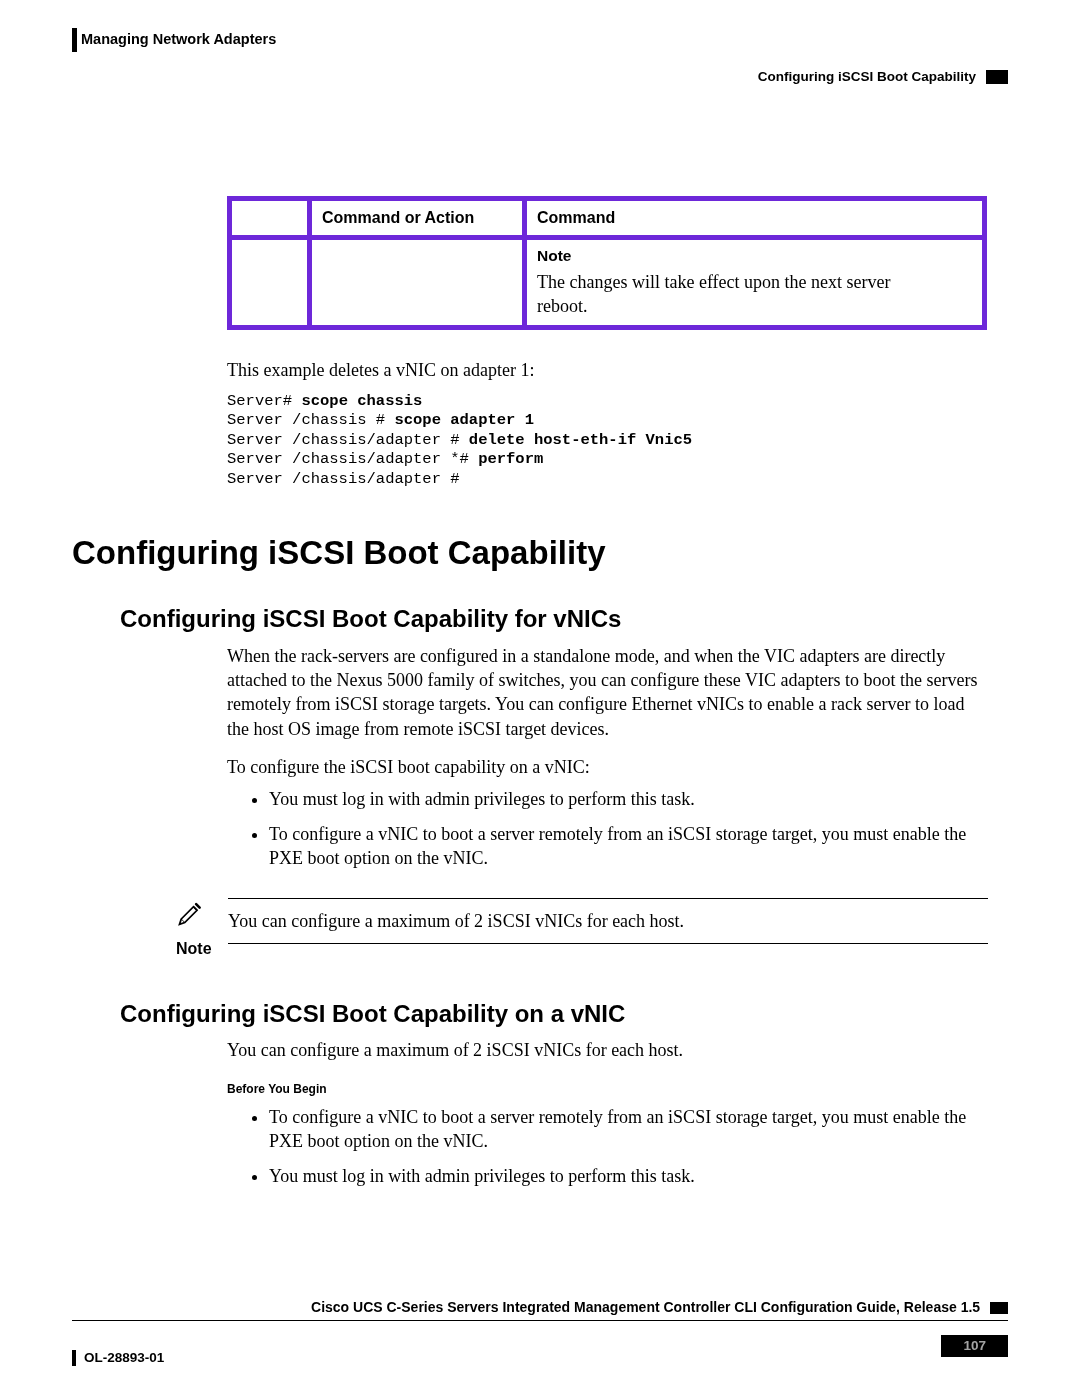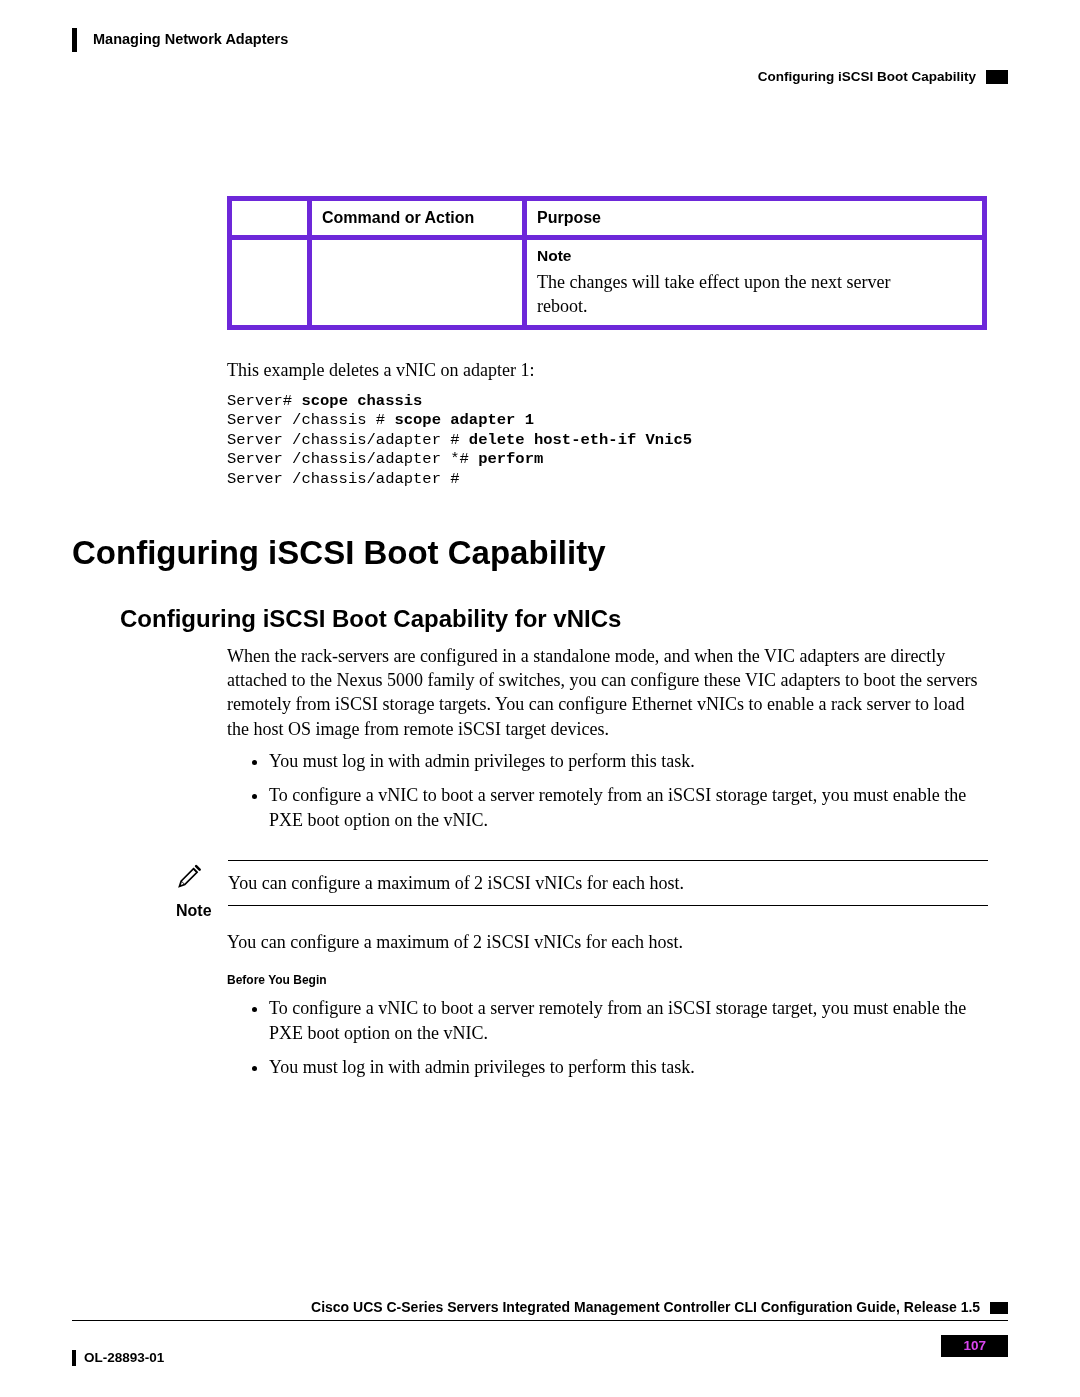--- a/index.html
+++ b/index.html
@@ -18,21 +18,21 @@
   }
   .top-header {
     display: flex;
     justify-content: space-between;
     align-items: flex-start;
     margin-bottom: 8px;
   }
   .top-left {
     display: flex;
     align-items: center;
-    gap: 16px;
+    gap: 4px;
     font-family: Arial, Helvetica, sans-serif;
     font-weight: bold;
     font-size: 14.5px;
   }
   .top-right {
     text-align: right;
     font-family: Arial, Helvetica, sans-serif;
     font-weight: bold;
     font-size: 13.5px;
     display: flex;
@@ -191,21 +191,21 @@
     font-size: 13.5px;
   }
   .foot-left {
     display: flex;
     align-items: center;
     gap: 8px;
     margin-top: 24px;
   }
   .pagenum-box {
     background: #000;
-    color: #d946ef;
+    color: #a3a3a3;
     padding: 2px 22px;
     font-family: Arial, Helvetica, sans-serif;
     font-weight: bold;
     font-size: 13.5px;
   }
 </style>
 </head>
 <body>
 
 <div class="page">
@@ -222,21 +222,21 @@
       <span>Configuring iSCSI Boot Capability</span>
       <span class="blackbox"></span>
     </div>
   </div>
 
   <table class="cmd-table">
     <thead>
       <tr>
         <th class="col-step"></th>
         <th class="col-cmd">Command or Action</th>
-        <th>Purpose</th>
+        <th>Command</th>
       </tr>
     </thead>
     <tbody>
       <tr>
         <td></td>
         <td></td>
         <td>
           <span class="note-label">Note</span>
           <span class="note-body">The changes will take effect upon the next server reboot.</span>
         </td>
@@ -251,20 +251,21 @@
 <span>Server /chassis/adapter # </span><span class="b">delete host-eth-if Vnic5</span>
 <span>Server /chassis/adapter *# </span><span class="b">perform</span>
 <span>Server /chassis/adapter #</span></div>
 
   <h1 class="section">Configuring iSCSI Boot Capability</h1>
 
   <h2 class="subsection">Configuring iSCSI Boot Capability for vNICs</h2>
 
   <div class="subbody">When the rack-servers are configured in a standalone mode, and when the VIC adapters are directly attached to the Nexus 5000 family of switches, you can configure these VIC adapters to boot the servers remotely from iSCSI storage targets. You can configure Ethernet vNICs to enable a rack server to load the host OS image from remote iSCSI target devices.</div>
 
+  <div class="subbody" style="margin-top:14px;">To configure the iSCSI boot capability on a vNIC:</div>
 
   <div class="subbody">
     <ul class="bullets">
       <li>You must log in with admin privileges to perform this task.</li>
       <li>To configure a vNIC to boot a server remotely from an iSCSI storage target, you must enable the PXE boot option on the vNIC.</li>
     </ul>
   </div>
 
   <div class="note-callout">
     <div class="icon-col">
@@ -274,20 +275,21 @@
         <path d="M6 24 L10 28" stroke="#000" stroke-width="1"></path>
         <path d="M23 7 L27 11" stroke="#000" stroke-width="3" stroke-linecap="round"></path>
       </svg>
       <span class="note-word">Note</span>
     </div>
     <div class="rule">
       <span>You can configure a maximum of 2 iSCSI vNICs for each host.</span>
     </div>
   </div>
 
+  <h2 class="subsection" style="margin-top:38px;">Configuring iSCSI Boot Capability on a vNIC</h2>
 
   <div class="subbody">You can configure a maximum of 2 iSCSI vNICs for each host.</div>
 
   <div class="subbody byb">Before You Begin</div>
 
   <div class="subbody">
     <ul class="bullets">
       <li>To configure a vNIC to boot a server remotely from an iSCSI storage target, you must enable the PXE boot option on the vNIC.</li>
       <li>You must log in with admin privileges to perform this task.</li>
     </ul>

